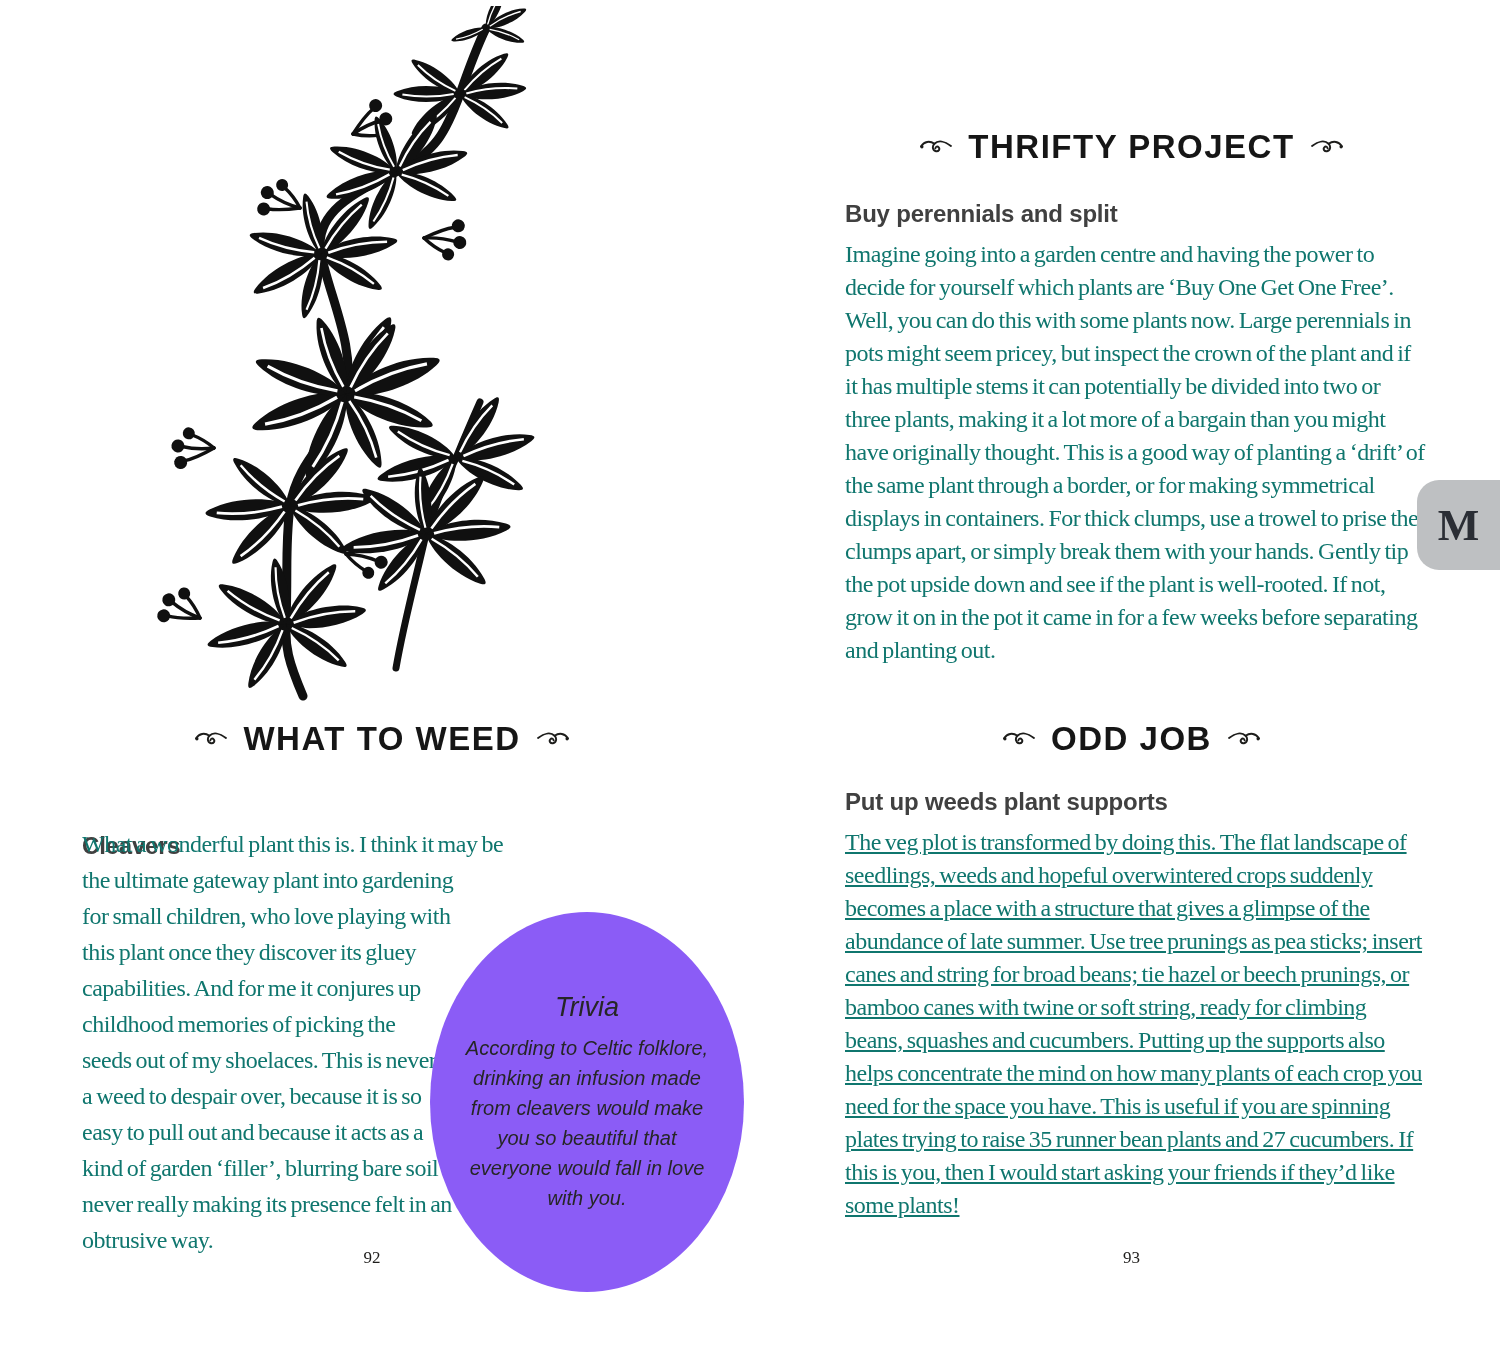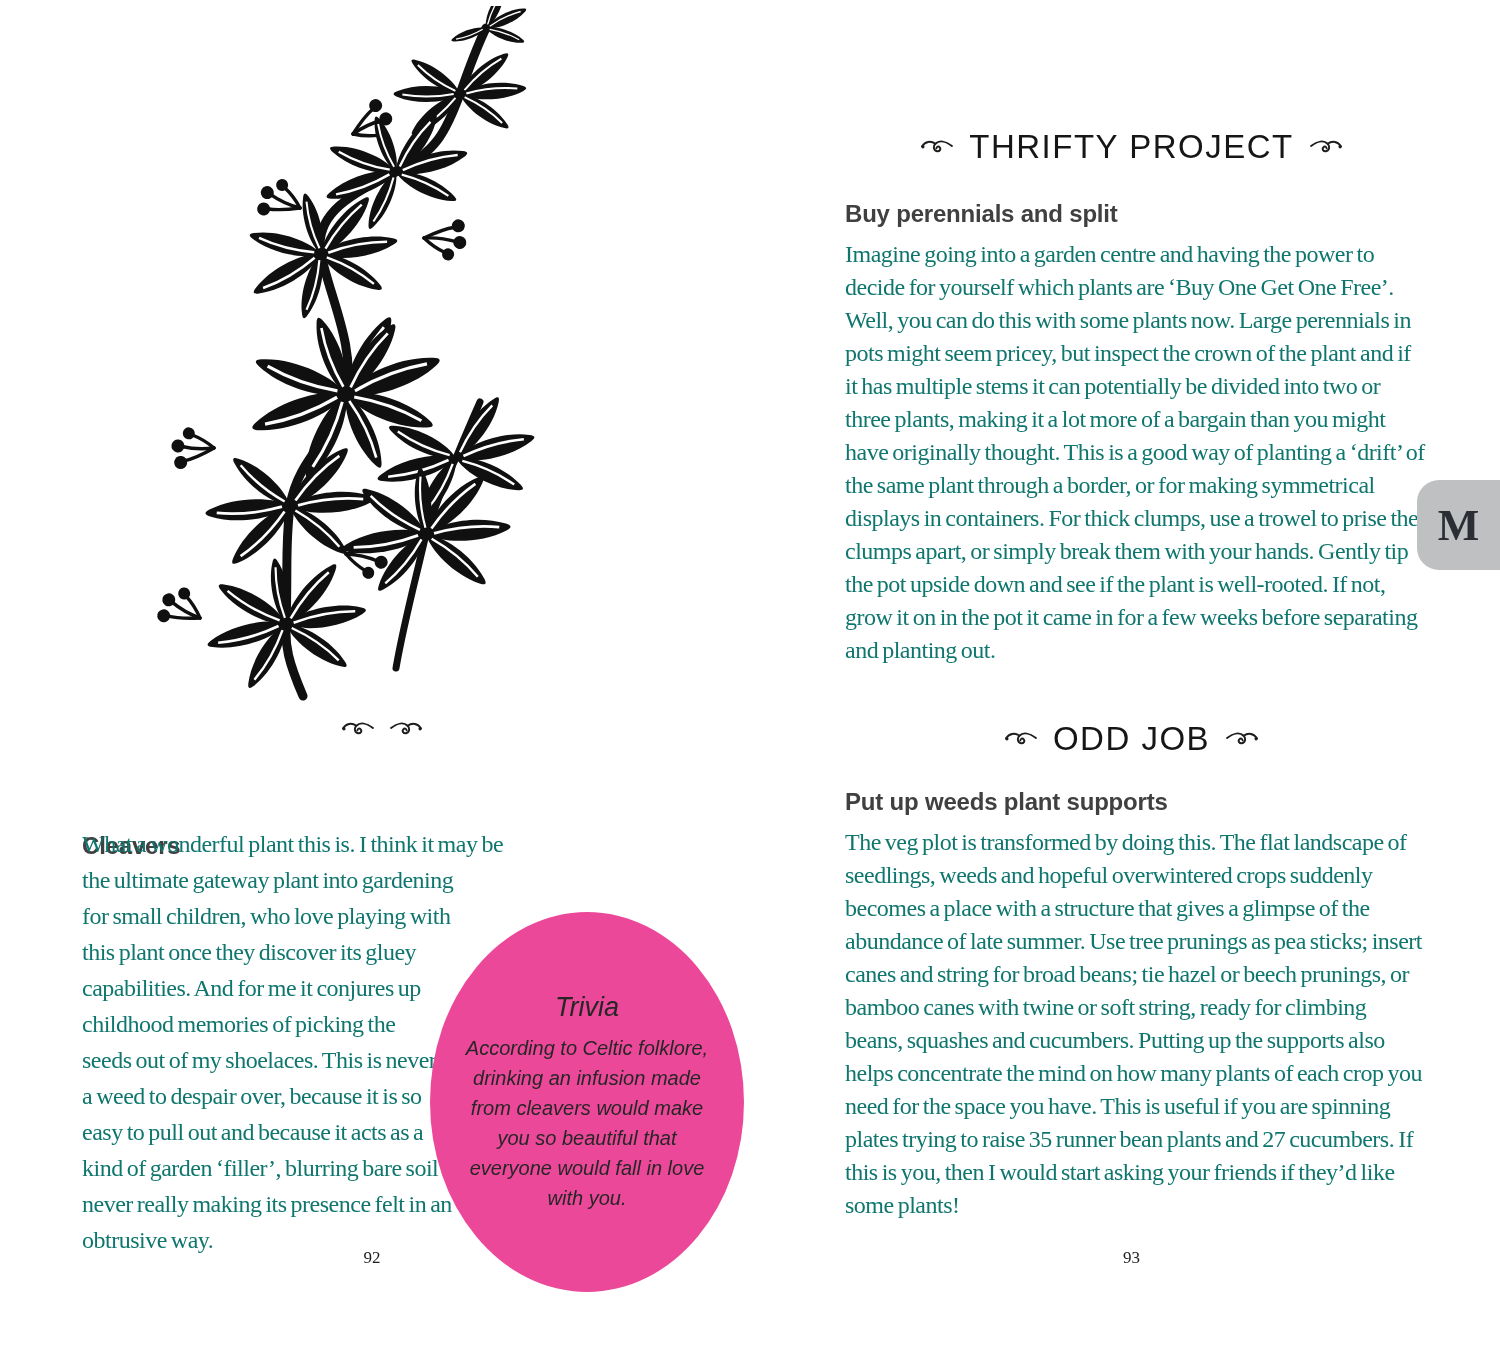--- a/index.html
+++ b/index.html
@@ -5,21 +5,21 @@
   html,body{margin:0;padding:0;background:#ffffff;}
   .spread{
     position:relative;width:1500px;height:1350px;background:#ffffff;
     font-family:"Liberation Serif",serif;color:#1e1d1b;overflow:hidden;
   }
   
   .heading-row{
     position:absolute;display:flex;align-items:center;justify-content:center;gap:16px;
   }
   .heading-row h2{
-    margin:0;font-family:"Liberation Sans",sans-serif;font-weight:normal;
+    margin:0;font-family:"Liberation Sans",sans-serif;font-weight:bold;
     font-size:33px;letter-spacing:1.5px;color:#161616;white-space:nowrap;
   }
   .orn{display:inline-flex;align-items:center;color:#1d1d1b;}
   .orn svg{display:block;}
   .orn.flip svg{transform:scaleX(-1);}
   
   .subhead{
     position:absolute;margin:0;font-family:"Liberation Sans",sans-serif;
     font-weight:600;font-size:24px;letter-spacing:-0.2px;color:#404040;
   }
@@ -32,21 +32,21 @@
   .lh36{line-height:36px;}
   .lh33{line-height:33px;}
   
   .circle-spacer{
     float:right;width:270px;height:386px;margin-top:74px;margin-right:-12px;
     shape-outside:ellipse(165px 198px at 175px 192px);
   }
   
   .trivia{
     position:absolute;left:430px;top:912px;width:314px;height:380px;
-    background:#ec4899;border-radius:50%;
+    background:#8b5cf6;border-radius:50%;
     display:flex;flex-direction:column;align-items:center;justify-content:center;
     text-align:center;box-sizing:border-box;padding:0 20px;
   }
   .trivia-title{
     font-family:"Liberation Sans",sans-serif;font-style:italic;
     font-size:27px;color:#262626;margin-bottom:10px;
   }
   .trivia-body{
     font-family:"Liberation Sans",sans-serif;font-style:italic;
     font-size:20px;line-height:30px;color:#262626;width:266px;
@@ -71,21 +71,21 @@
   .plant .bs{fill:none;stroke:#101010;stroke-width:3.4;stroke-linecap:round;}
   
   .l-heading{left:82px;top:720px;width:600px;}
   .l-subhead{left:82px;top:832px;}
   .l-body{left:82px;top:826px;width:608px;}
   .r-heading1{left:845px;top:128px;width:573px;}
   .r-subhead1{left:845px;top:200px;}
   .r-body1{left:845px;top:238px;width:580px;}
   .r-heading2{left:845px;top:720px;width:573px;}
   .r-subhead2{left:845px;top:788px;}
-  .r-body2{left:845px;top:826px;width:580px;}
+  .r-body2{left:845px;top:826px;width:580px;text-decoration:underline;}
 </style>
 </head>
 <body>
 
 <div class="spread">
 
   <svg class="plant" viewBox="0 0 470 700" aria-hidden="true">
     <defs>
       <g id="leaf">
         <path d="M0 0 C12 -9 46 -13 70 -3 C75 -1 75 1 70 3 C46 13 12 9 0 0 Z" fill="#101010"></path>
@@ -192,20 +192,21 @@
   </svg>
 
   <div class="heading-row l-heading">
     <span class="orn">
       <svg width="32" height="18" viewBox="0 0 30 16">
         <path d="M29 7 C23 2.5 17 1.5 13.5 5 C11 7.5 12 11.5 15 12 C17.5 12.4 19 10 17.5 8.3 C16.4 7 14.6 7.6 14.4 9.2" fill="none" stroke="currentColor" stroke-width="1.8" stroke-linecap="round"></path>
         <path d="M13.5 5 C9 1.8 4 2.8 1 7.4" fill="none" stroke="currentColor" stroke-width="1.8" stroke-linecap="round"></path>
         <circle cx="1.8" cy="7.8" r="1.5" fill="currentColor"></circle>
       </svg>
     </span>
+    <h2>WHAT TO WEED</h2>
     <span class="orn flip">
       <svg width="32" height="18" viewBox="0 0 30 16">
         <path d="M29 7 C23 2.5 17 1.5 13.5 5 C11 7.5 12 11.5 15 12 C17.5 12.4 19 10 17.5 8.3 C16.4 7 14.6 7.6 14.4 9.2" fill="none" stroke="currentColor" stroke-width="1.8" stroke-linecap="round"></path>
         <path d="M13.5 5 C9 1.8 4 2.8 1 7.4" fill="none" stroke="currentColor" stroke-width="1.8" stroke-linecap="round"></path>
         <circle cx="1.8" cy="7.8" r="1.5" fill="currentColor"></circle>
       </svg>
     </span>
   </div>
 
   <h3 class="subhead l-subhead">Cleavers</h3>

